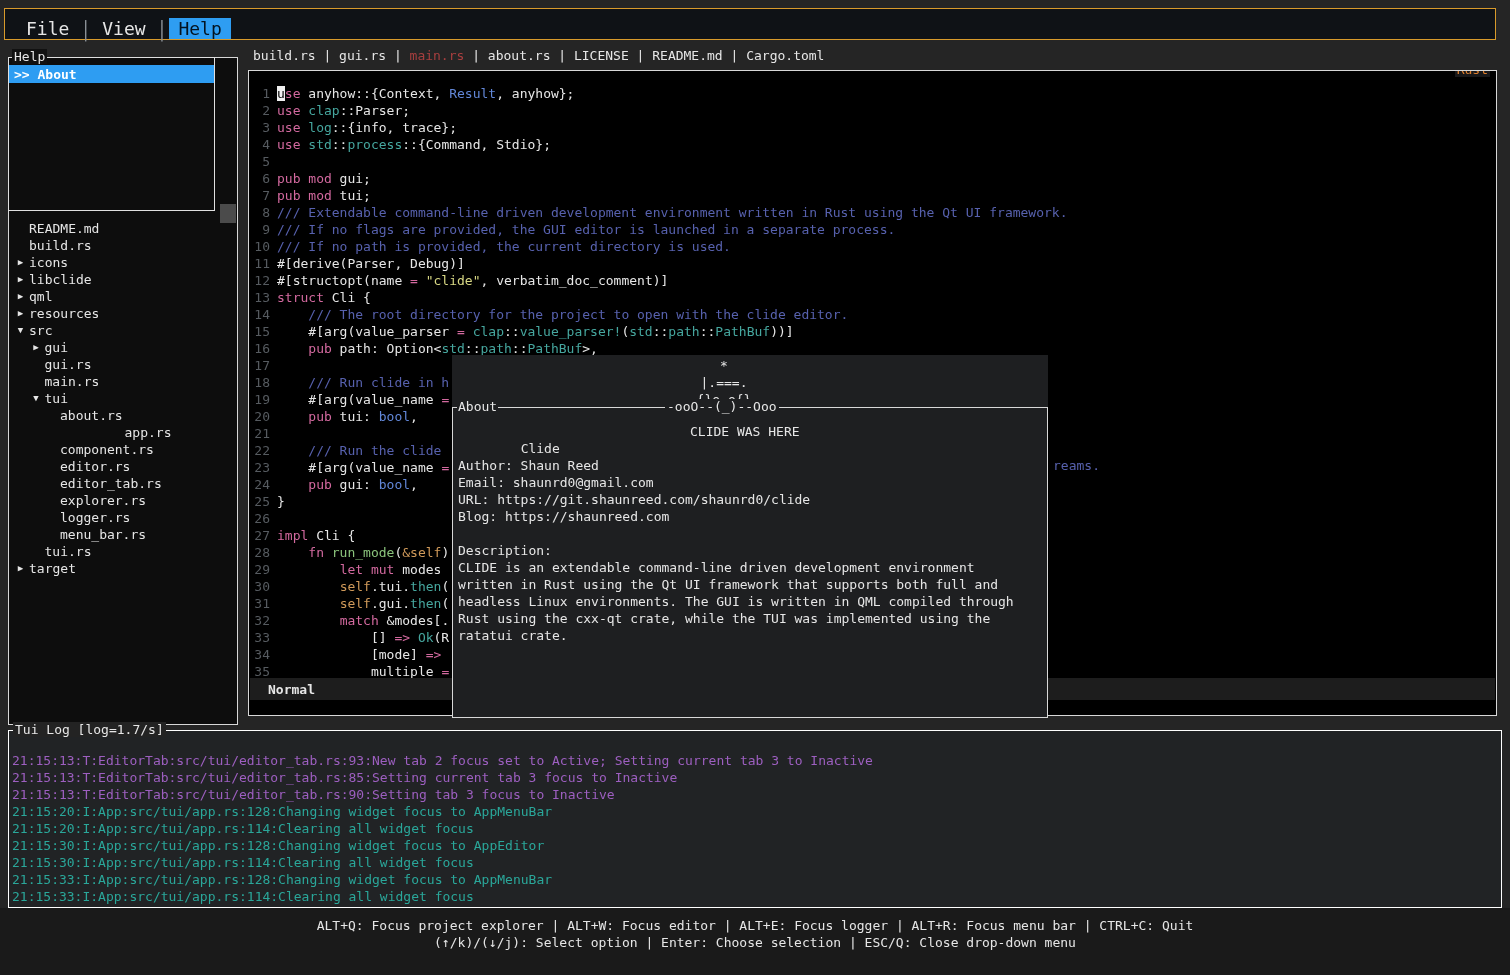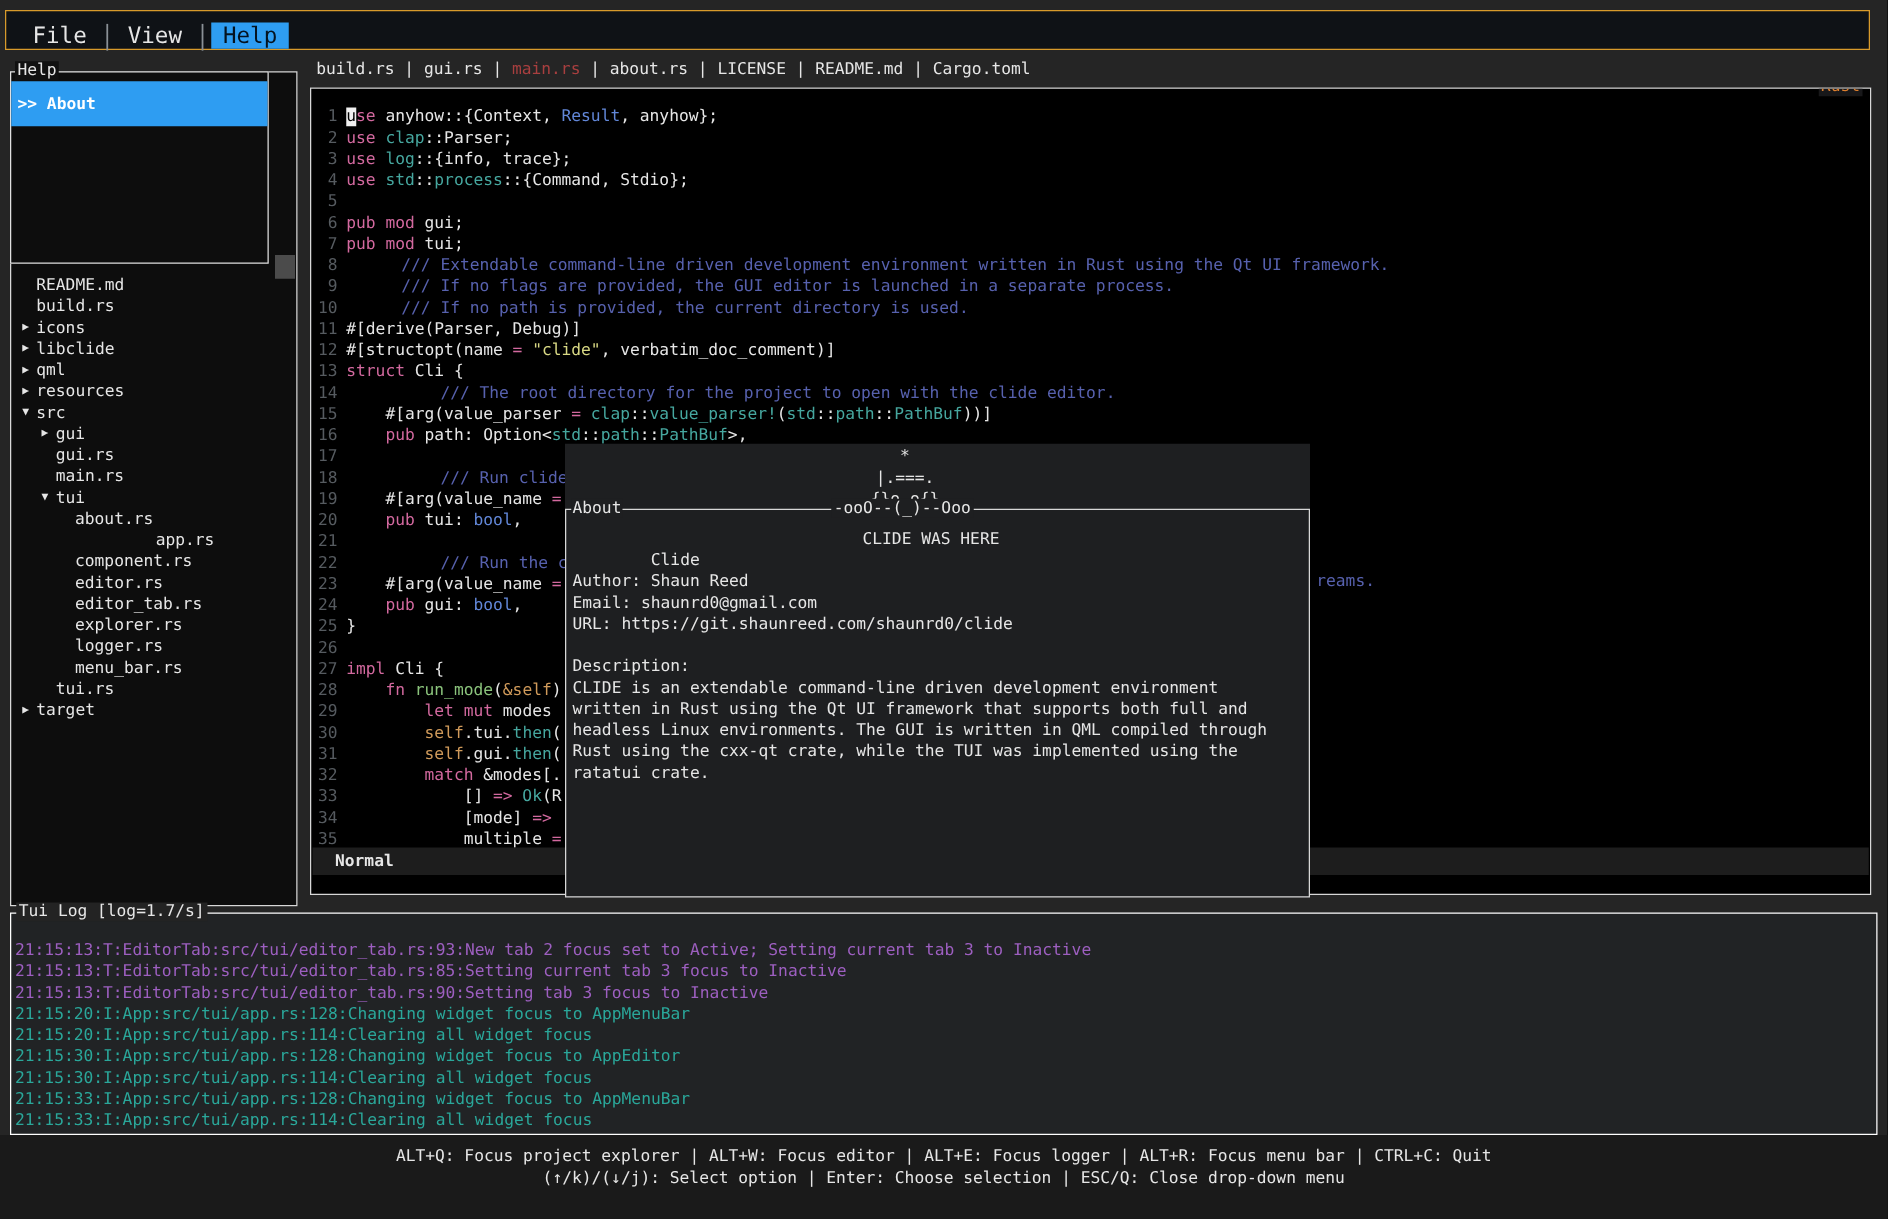--- a/index.html
+++ b/index.html
@@ -20,34 +20,34 @@
   .sidebar{position:absolute;left:8px;top:57px;width:230px;height:668px;
     border:1px solid #d8d8d8;background:#0d0d0d;box-sizing:border-box;z-index:1;}
   .tree{position:absolute;left:1px;top:162px;right:1px;}
   .trow{height:17px;display:flex;align-items:center;white-space:pre;}
   .arrow{width:17px;display:inline-block;text-align:center;font-size:9px;color:#e6e6e6;flex:0 0 17px;}
   .thumb{position:absolute;left:211px;top:146px;width:16px;height:19px;background:#4b4b4b;}
   
   .dropdown{position:absolute;left:8px;top:57px;width:207px;height:154px;
     background:#0d0d0d;border:1px solid #e0e0e0;box-sizing:border-box;z-index:6;}
   .dd-title{position:absolute;top:-9px;left:3px;background:#111;padding:0 2px;line-height:15px;}
-  .helpitem{margin-top:7px;height:36px;background:#2e9df2;color:#fff;font-weight:bold;
+  .helpitem{margin-top:7px;height:18px;background:#2e9df2;color:#fff;font-weight:bold;
     display:flex;align-items:center;padding-left:5px;white-space:pre;}
   
   .tabbar{position:absolute;left:253px;top:47px;height:18px;display:flex;white-space:pre;}
   .tab.active{color:#a83f3f;}
   
   .editor{position:absolute;left:248px;top:70px;width:1249px;height:646px;
     background:#000;border:1px solid #d8d8d8;box-sizing:border-box;overflow:hidden;z-index:1;}
   .rust-badge{position:absolute;top:-9px;right:6px;color:#de7f2e;background:#18181a;padding:0 2px;line-height:15px;}
   .code{position:absolute;left:1px;top:14px;right:1px;}
   .cl{height:17px;white-space:pre;}
   .ln{display:inline-block;width:20px;text-align:right;color:#565b60;margin-right:7px;}
   .kw{color:#d3699f;} .ty{color:#6287d8;} .md{color:#46a79f;} .st{color:#d8d884;}
-  .cm{color:#5761ae;margin-left:44px;} .fn{color:#8bc47c;} .sl{color:#d09a5a;} .pl{color:#e6e6e6;}
+  .cm{color:#5761ae;} .fn{color:#8bc47c;} .sl{color:#d09a5a;} .pl{color:#e6e6e6;}
   .cur{background:#f0f0f0;color:#000;}
   .modebar{position:absolute;left:1px;right:1px;top:607px;height:22px;background:#1d1d1d;
     display:flex;align-items:center;padding-left:18px;font-weight:bold;}
   .overflow-frag{position:absolute;left:1053px;top:443px;color:#5761ae;z-index:9;white-space:pre;margin-top:14px;}
   
   .popup{position:absolute;left:452px;top:355px;width:596px;height:363px;background:#1e1f21;z-index:8;}
   .ascii-wrap{padding-top:2px;}
   .ascii{height:17px;text-align:center;white-space:pre;transform:translateX(-26px);}
   .popup-box{position:absolute;left:0;top:52px;right:0;bottom:0;border:1px solid #d8d8d8;box-sizing:border-box;}
   .popup-title{position:absolute;top:-9px;left:4px;background:#1e1f21;padding:0 1px;line-height:15px;}
@@ -171,20 +171,21 @@
     <div class="popup-lines">
       <div class="prow name-row">
         <span>Clide</span>
         <span class="nr">CLIDE WAS HERE</span>
       </div>
       <div>
           <div class="prow"></div>
           <div class="prow">Author: Shaun Reed</div>
           <div class="prow">Email: shaunrd0@gmail.com</div>
           <div class="prow">URL: https://git.shaunreed.com/shaunrd0/clide</div>
+          <div class="prow">Blog: https://shaunreed.com</div>
           <div class="prow"></div>
           <div class="prow">Description:</div>
           <div class="prow">CLIDE is an extendable command-line driven development environment</div>
           <div class="prow">written in Rust using the Qt UI framework that supports both full and</div>
           <div class="prow">headless Linux environments. The GUI is written in QML compiled through</div>
           <div class="prow">Rust using the cxx-qt crate, while the TUI was implemented using the</div>
           <div class="prow">ratatui crate.</div>
         </div>
     </div>
   </div>

